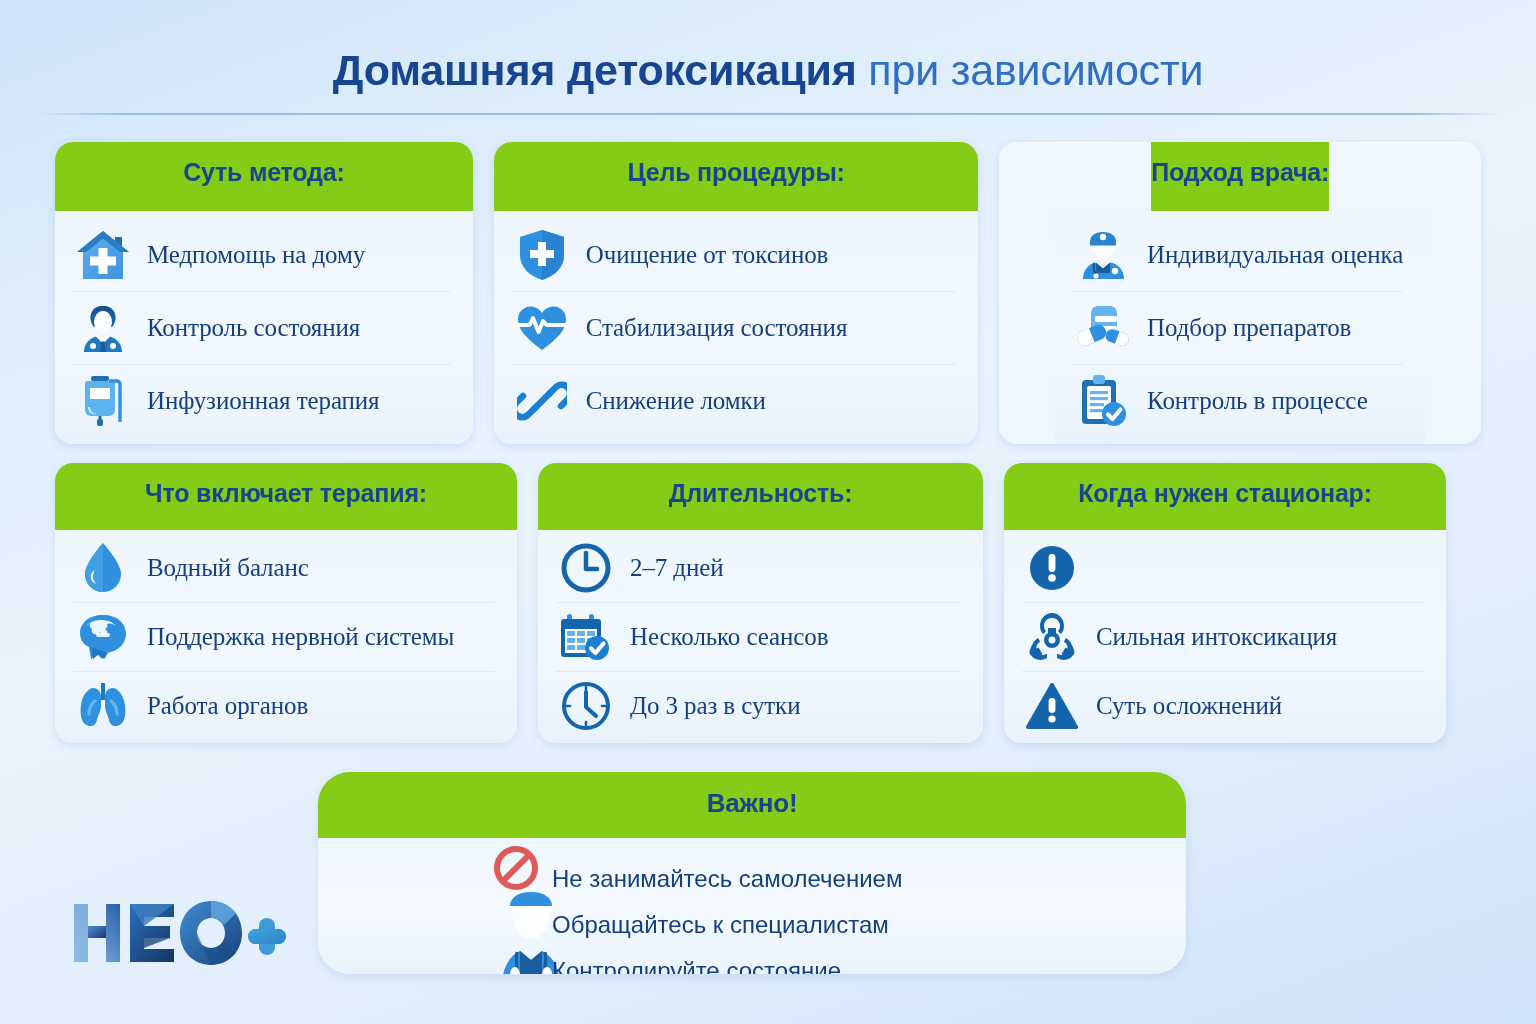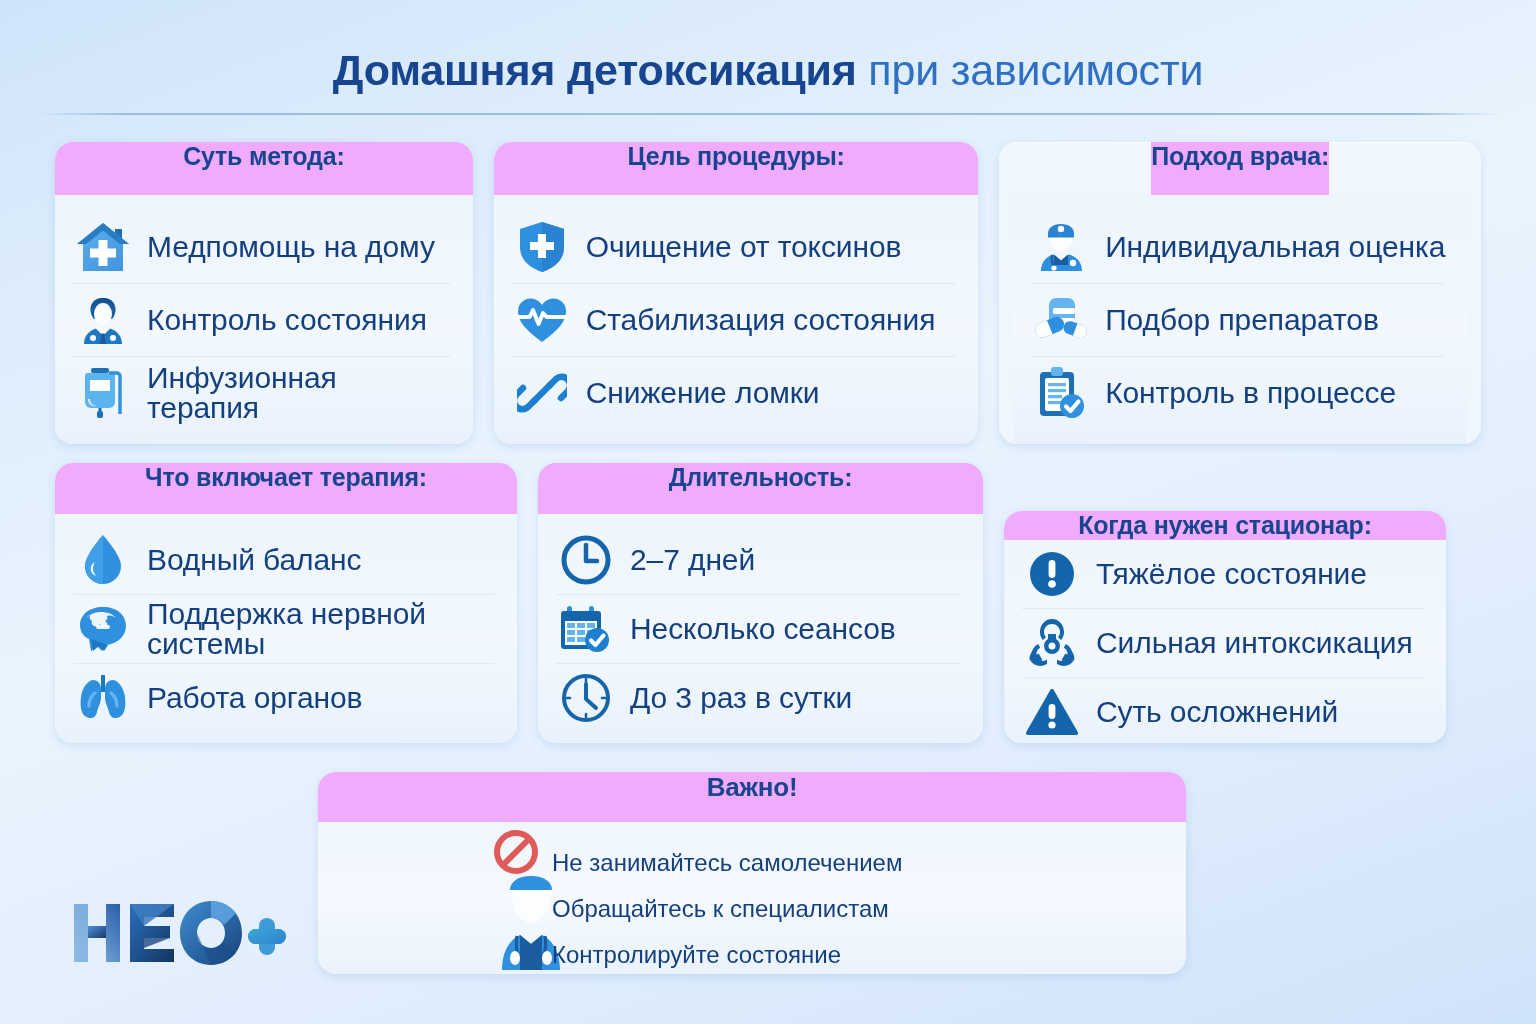--- a/index.html
+++ b/index.html
@@ -31,21 +31,22 @@
   .row.r1{height:302px;}
   .row.r2{margin-top:19px;height:280px;}
 
   .card{
     position:relative;border-radius:18px;overflow:hidden;
     background:#eff6fd;
     box-shadow:0 3px 10px rgba(80,140,200,.18), 0 1px 0 rgba(255,255,255,.9) inset;
     display:flex;flex-direction:column;
   }
   .card-head{
-    background:#f0abfc;
+    background:#84cc16;
+    padding-top:16px;
     text-align:center;
     font-size:25px;font-weight:bold;color:#17458f;
     letter-spacing:-0.2px;
   }
   .card.r1 .card-head{height:53px;}
   .card.r2 .card-head{height:51px;}
   .card-body{
     flex:1;
     background:linear-gradient(180deg,#eef5fd 0%,#f2f8fe 55%,#e9f2fc 100%);
     padding:0 22px 0 18px;
@@ -54,38 +55,38 @@
   .item{
     display:flex;align-items:center;gap:14px;
     height:72px;position:relative;
   }
   .item + .item{border-top:1.6px solid #dfeaf7;}
   .item .ico{
     width:60px;min-width:60px;height:58px;
     display:flex;align-items:center;justify-content:center;
   }
   .item .lbl{
-    font-size:30px;color:#15407f;line-height:30px;letter-spacing:-0.1px;
+    font-size:25px;color:#15407f;line-height:30px;letter-spacing:-0.1px;font-family:Liberation Serif, serif;
   }
 
   
   .c1{width:418px;}
   .c2{width:485px;}
   .c3{width:482px;align-items:center;}
   
   .c4{width:462px;}
   .c5{width:445px;}
-  .c6{width:442px;margin-top:48px;}
+  .c6{width:442px;}
 
   .card.r2 .item{height:68px;}
 
   
   .important{
     position:absolute;left:318px;top:772px;width:868px;height:202px;
-    border-radius:18px;overflow:hidden;
+    border-radius:32px;overflow:hidden;
     background:#eff6fd;
     box-shadow:0 3px 10px rgba(80,140,200,.18);
     display:flex;flex-direction:column;
   }
   .important .card-head{height:50px;font-size:26px;}
   .imp-body{
     flex:1;position:relative;
     background:linear-gradient(180deg,#eff6fd 0%,#f4f9fe 50%,#eaf3fc 100%);
   }
   .imp-list{
@@ -389,21 +390,20 @@
         <div class="card-body">
 
           <div class="item">
             <span class="ico">
               <svg width="48" height="48" viewBox="0 0 48 48">
                 <circle cx="24" cy="24" r="22" fill="#1565ad"></circle>
                 <rect x="20.6" y="10" width="6.8" height="18" rx="3.4" fill="#ffffff"></rect>
                 <circle cx="24" cy="34" r="3.8" fill="#ffffff"></circle>
               </svg>
             </span>
-            <span class="lbl">Тяжёлое состояние</span>
           </div>
 
           <div class="item">
             <span class="ico">
               <svg width="52" height="50" viewBox="0 0 52 50">
                 <g fill="#1565ad">
                   <path d="M26 1c-7 0-12 6-12 13 0 3 1 6 3 8l3-3c-1.4-1.4-2-3-2-5 0-4.5 3.4-8 8-8s8 3.5 8 8c0 2-.6 3.6-2 5l3 3c2-2 3-5 3-8C38 7 33 1 26 1z"></path>
                   <path d="M4 42c3.5 6 11 7.6 17 4l0-4.2c-1.9 1.1-3.6 1.3-5.3.9-3.9-1-6.2-5.1-4.9-9 .6-1.9 1.7-3.1 3.4-4l-2.1-3.8c-2.6 1.4-4.6 3.7-5.7 6.6C4.8 35.8 2.6 39.6 4 42z"></path>
                   <path d="M48 42c-3.5 6-11 7.6-17 4l0-4.2c1.9 1.1 3.6 1.3 5.3.9 3.9-1 6.2-5.1 4.9-9-.6-1.9-1.7-3.1-3.4-4l2.1-3.8c2.6 1.4 4.6 3.7 5.7 6.6C47.2 35.8 49.4 39.6 48 42z"></path>
                   <path d="M26 20a8 8 0 1 0 0 16 8 8 0 0 0 0-16zm0 4.5a3.5 3.5 0 1 1 0 7 3.5 3.5 0 0 1 0-7z"></path>

